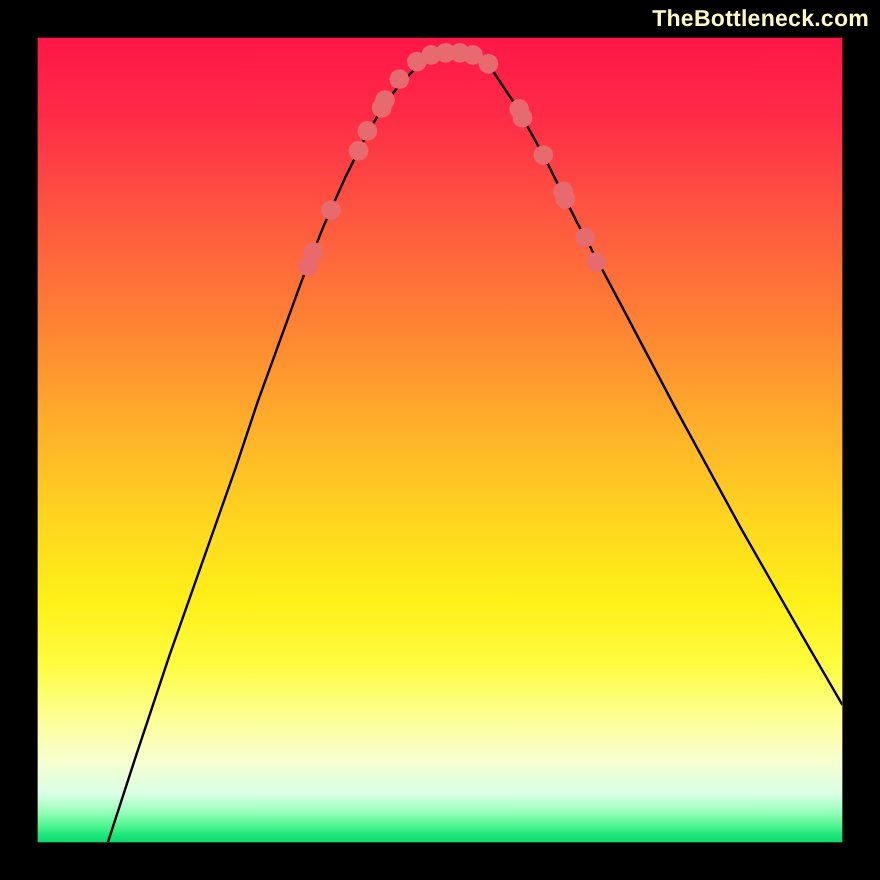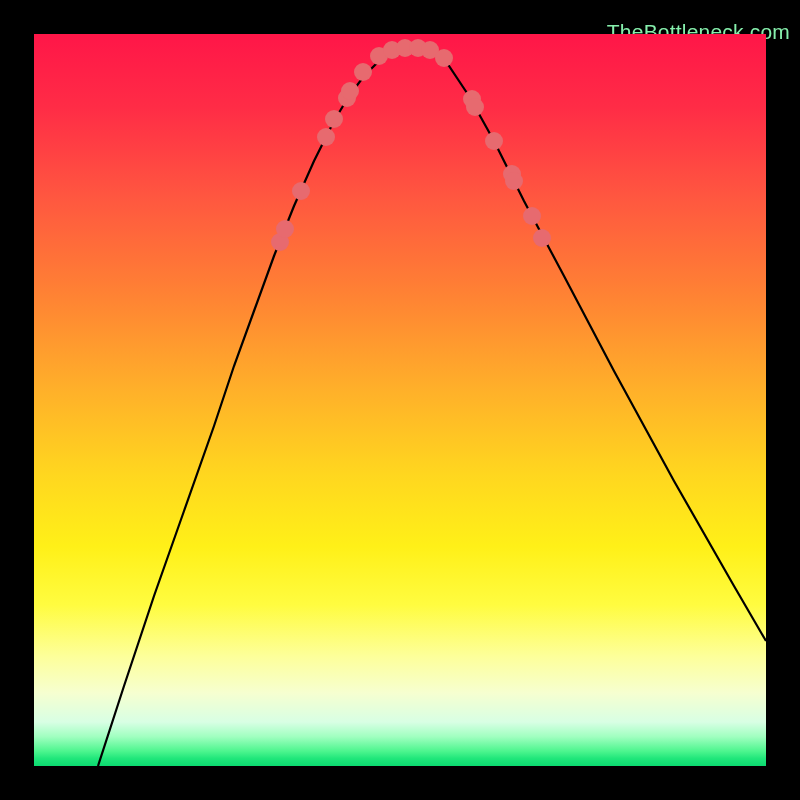--- a/index.html
+++ b/index.html
@@ -35,26 +35,26 @@
       #f6ffd0 90%,
       #d8ffe4 94%,
       #a0ffc0 96%,
       #4cf58e 98%,
       #1fe67a 99%,
       #0cda70 100%
     );
   }
   .watermark {
     position: absolute;
-    top: 20px;
+    top: 6px;
     right: 10px;
-    color: #86efac;
+    color: #fef9c3;
     font-size: 21px;
     letter-spacing: 0.2px;
-    font-weight: 400;
+    font-weight: 700;
   }
   svg.curve {
     position: absolute;
     inset: 0;
   }
 </style>
 </head>
 <body>
 
 <div class="watermark">TheBottleneck.com</div>

